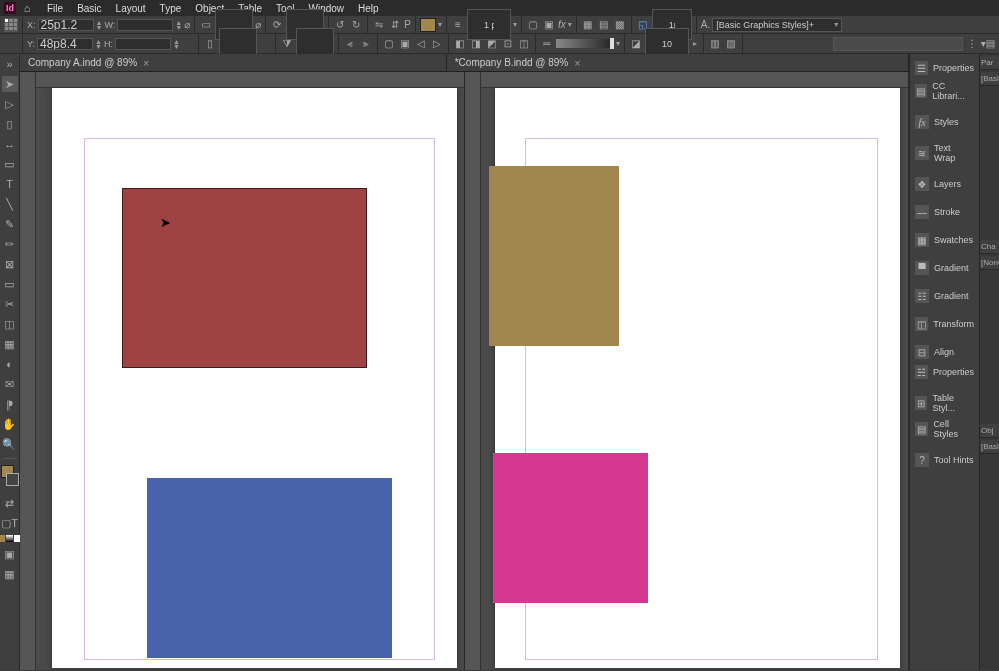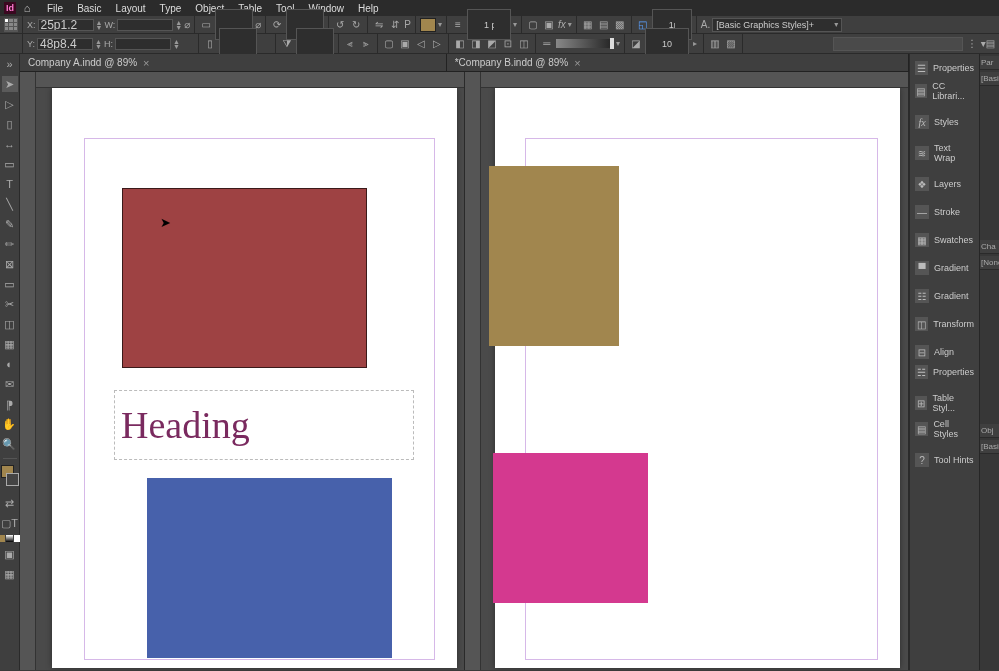--- a/index.html
+++ b/index.html
@@ -293,23 +293,20 @@
 
     <div class="doc-body">
 
       <div class="doc-view" style="flex:1;">
         <div class="rulers-v"></div>
         <div class="rulers-h"></div>
         <div class="page-area">
           <div class="page" style="left:16px;top:0;width:405px;height:580px;">
             <div class="margin-guide" style="left:32px;top:50px;right:22px;bottom:8px;"></div>
             <div class="rect" style="left:70px;top:100px;width:245px;height:180px;background:#9e4243;border:1px solid #3a1a1a;"></div>
-            <div class="text-frame" style="left:62px;top:302px;width:300px;height:70px;">
-              <span class="heading-a">Heading</span>
-            </div>
             <div class="rect" style="left:95px;top:390px;width:245px;height:180px;background:#4761ab;"></div>
             <div class="cursor-arrow" style="left:108px;top:127px;">➤</div>
           </div>
         </div>
       </div>
 
       <div class="doc-view" style="flex:1;">
         <div class="rulers-v"></div>
         <div class="rulers-h"></div>
         <div class="page-area">

